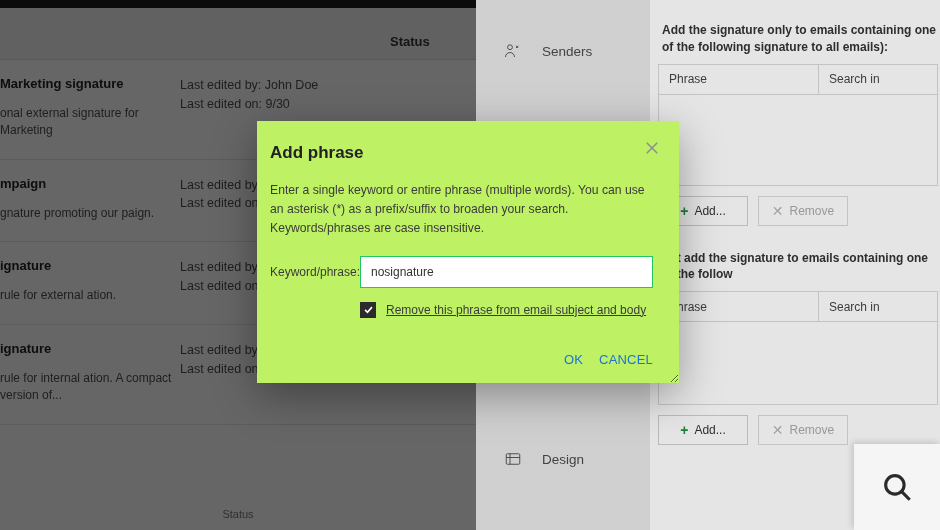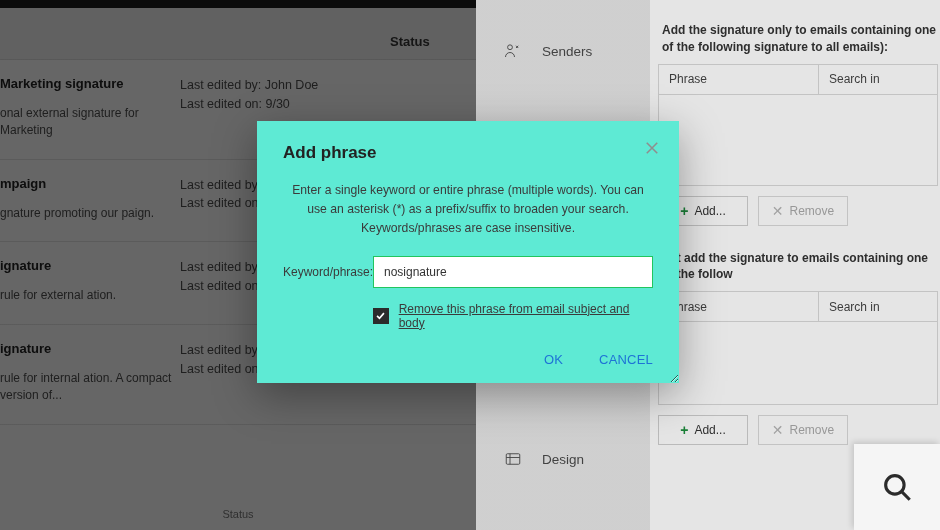--- a/index.html
+++ b/index.html
@@ -78,31 +78,31 @@
     background:rgba(0,0,0,0.58);
     
     background: linear-gradient(to right,
       rgba(0,0,0,0.60) 0, rgba(0,0,0,0.60) 476px,
       rgba(0,0,0,0.10) 476px, rgba(0,0,0,0.10) 940px);
   }
 
   
   .dialog {
     position:absolute; left:257px; top:121px; width:422px; height:262px;
-    background:#5eead4; box-shadow:0 12px 40px rgba(0,0,0,0.35);
-    padding:22px 26px 16px 26px;
+    background:#bef264; box-shadow:0 12px 40px rgba(0,0,0,0.35);
+    padding:22px 26px 16px 13px;
     resize: both; overflow:auto; min-width:380px; min-height:220px;
   }
   .dialog .d-title { font-size:17px; font-weight:600; color:#222; margin-bottom:18px; }
   .dialog .close-x {
     position:absolute; top:18px; right:18px; width:18px; height:18px; cursor:pointer;
     display:flex; align-items:center; justify-content:center; color:#8e8e8e;
   }
   .dialog .close-x svg { width:14px; height:14px; stroke:#8e8e8e; stroke-width:1.8; }
-  .dialog .d-desc { font-size:12.2px; color:#3b3b3b; line-height:1.55; margin-bottom:18px;text-align:center; }
+  .dialog .d-desc { font-size:12.2px; color:#3b3b3b; line-height:1.55; margin-bottom:18px; }
   .dialog .field-row { display:flex; align-items:center; margin-bottom:14px; }
   .dialog .field-label { width:90px; font-size:12px; color:#3b3b3b; }
   .dialog .field-input {
     flex:1; height:32px; border:1px solid #22c55e; font-size:12px; padding:0 10px; color:#333;
   }
   .dialog .field-select {
     flex:1; height:32px; border:1px solid #d0d0d0; font-size:12px; padding:0 26px 0 10px; color:#333;
     background:#fff; appearance:none; -webkit-appearance:none; position:relative;
   }
   .dialog .select-wrap { flex:1; position:relative; }
@@ -113,21 +113,21 @@
     pointer-events:none;
   }
   .dialog .check-row { display:flex; align-items:center; padding-left:90px; margin-top:4px; }
   .dialog .checkbox {
     width:16px; height:16px; background:#2b2b2b; display:inline-flex;
     align-items:center; justify-content:center; margin-right:10px;
   }
   .dialog .checkbox svg { width:11px; height:11px; stroke:#fff; stroke-width:2.4; fill:none; }
   .dialog .check-label { font-size:12px; color:#3b3b3b;text-decoration:underline; }
   .dialog .actions {
-    position:absolute; right:26px; bottom:16px; display:flex; gap:36px;
+    position:absolute; right:26px; bottom:16px; display:flex; gap:16px;
   }
   .dialog .actions .act-btn {
     font-size:13px; color:#1e73d6; background:none; border:none; cursor:pointer;
     letter-spacing:0.2px;
   }
 
   
   .search-badge {
     position:absolute; right:0; bottom:0; width:86px; height:86px;
     background:#f5f5f5; box-shadow:-2px -2px 6px rgba(0,0,0,0.15);

